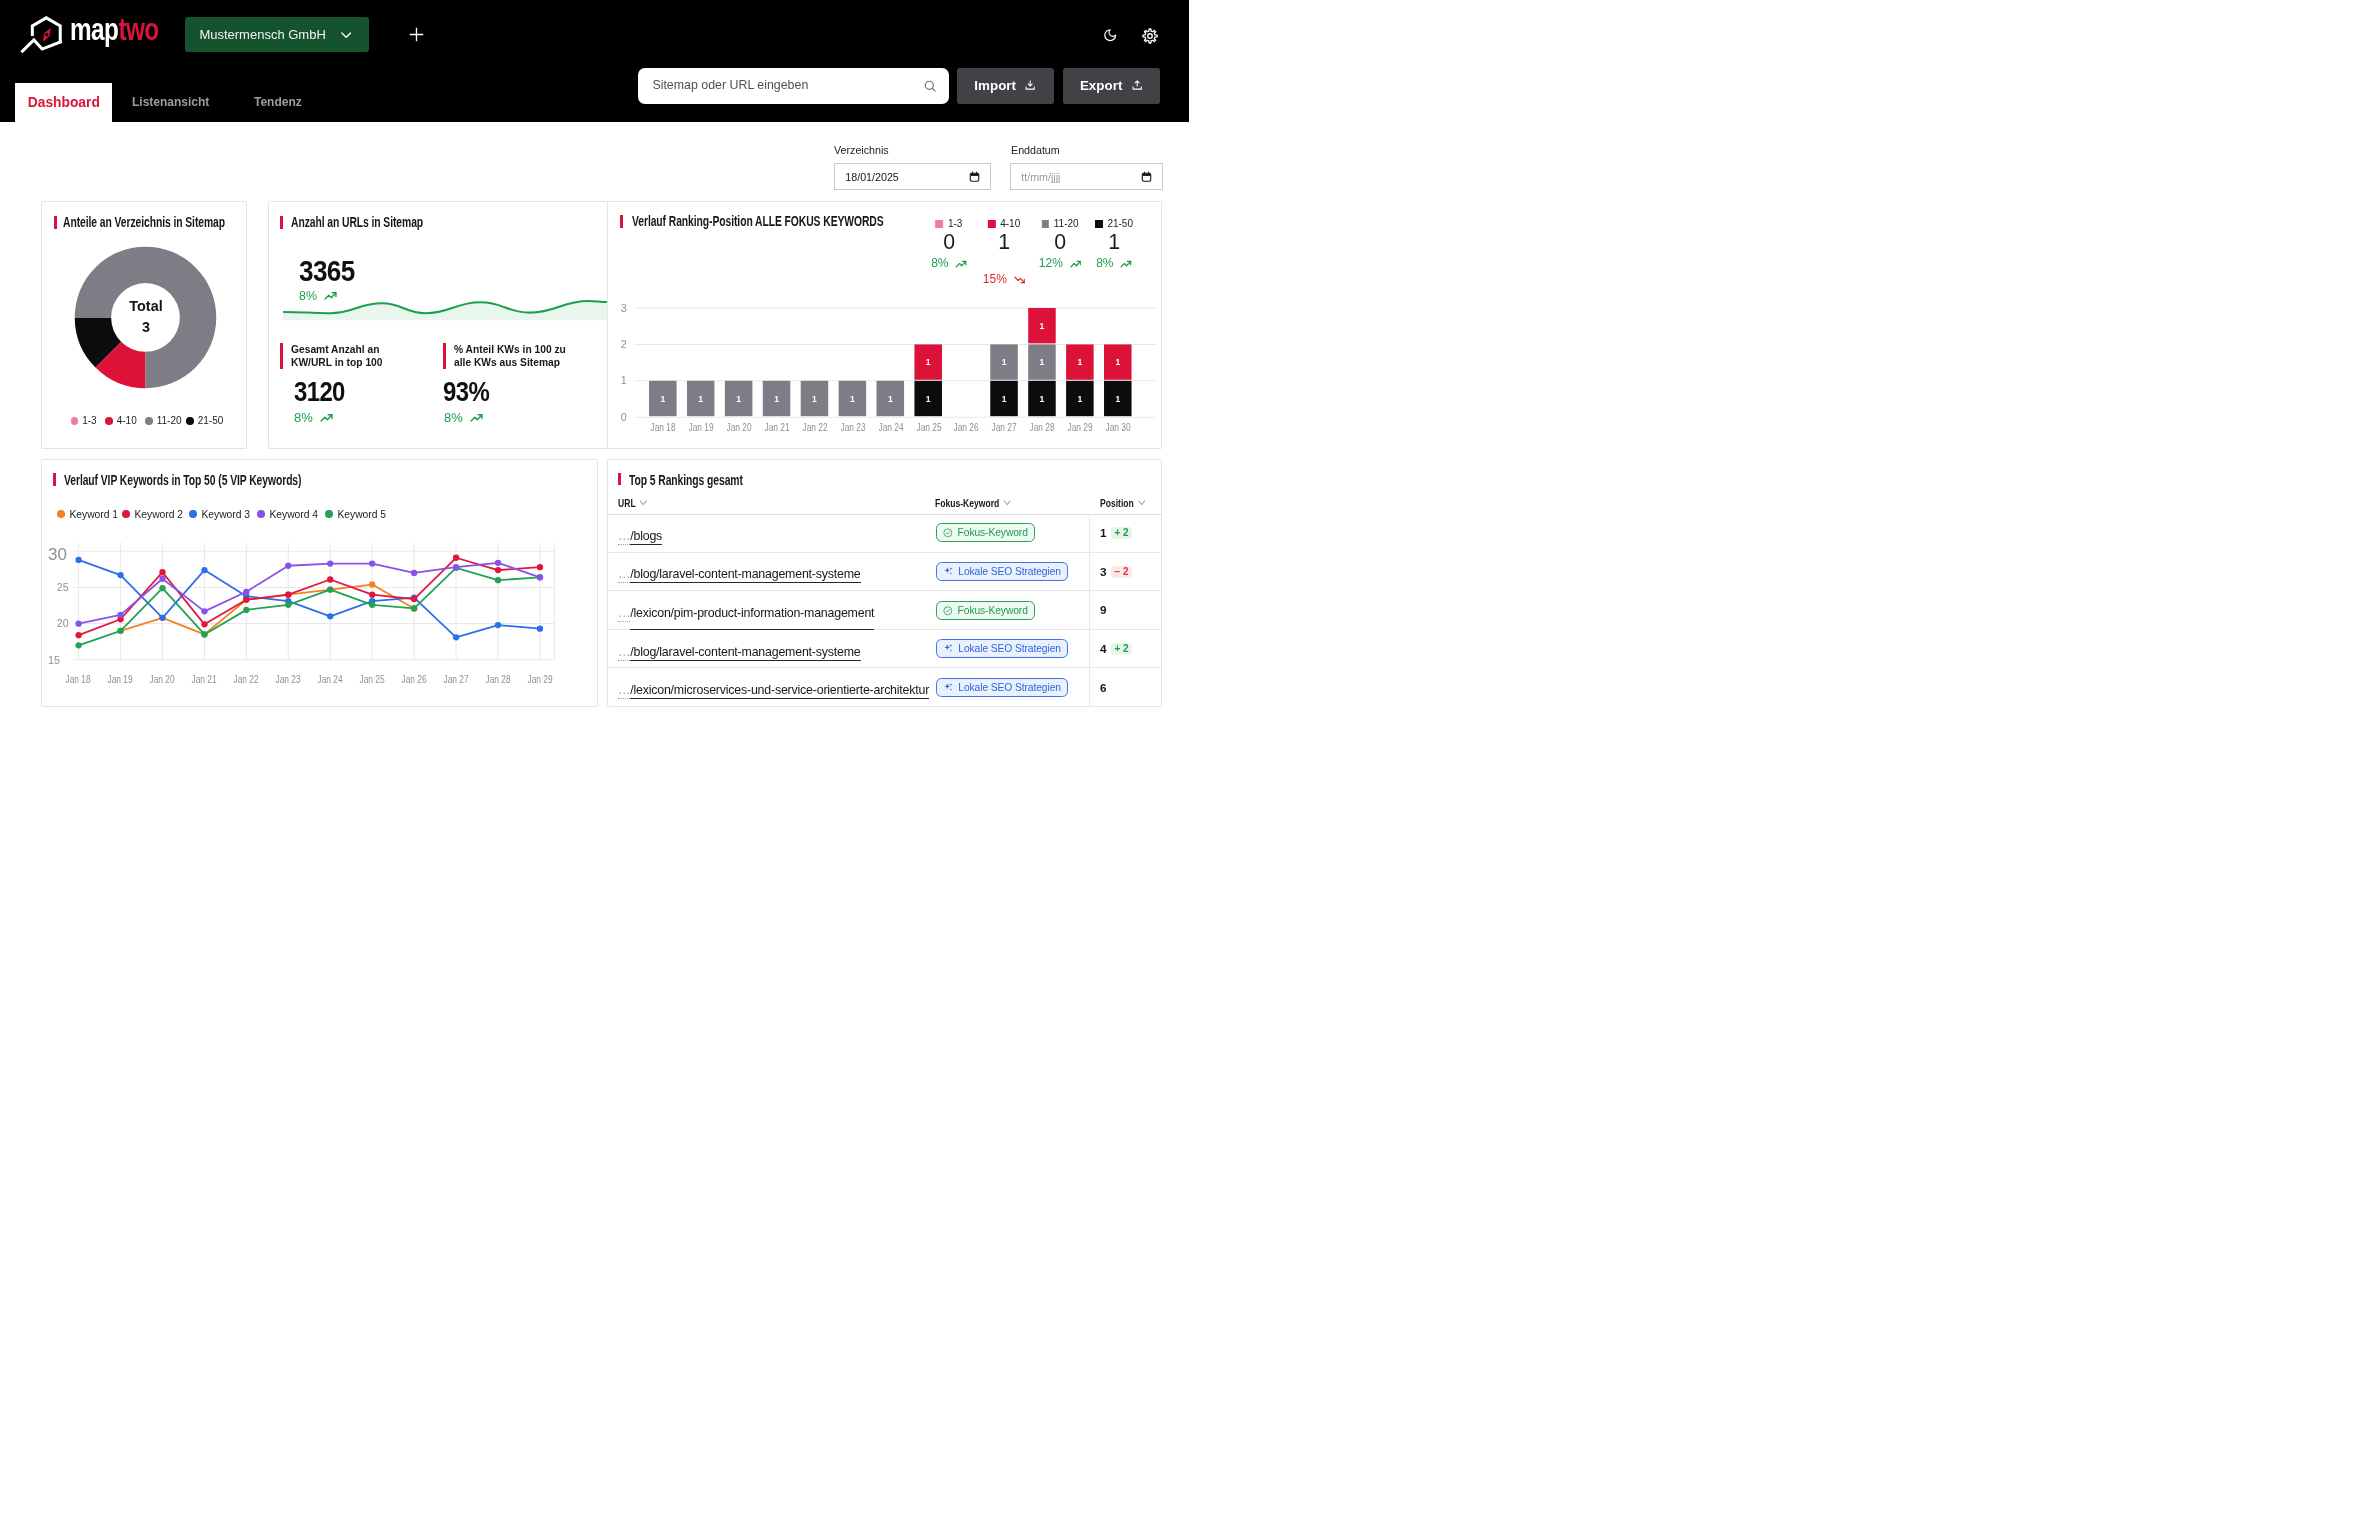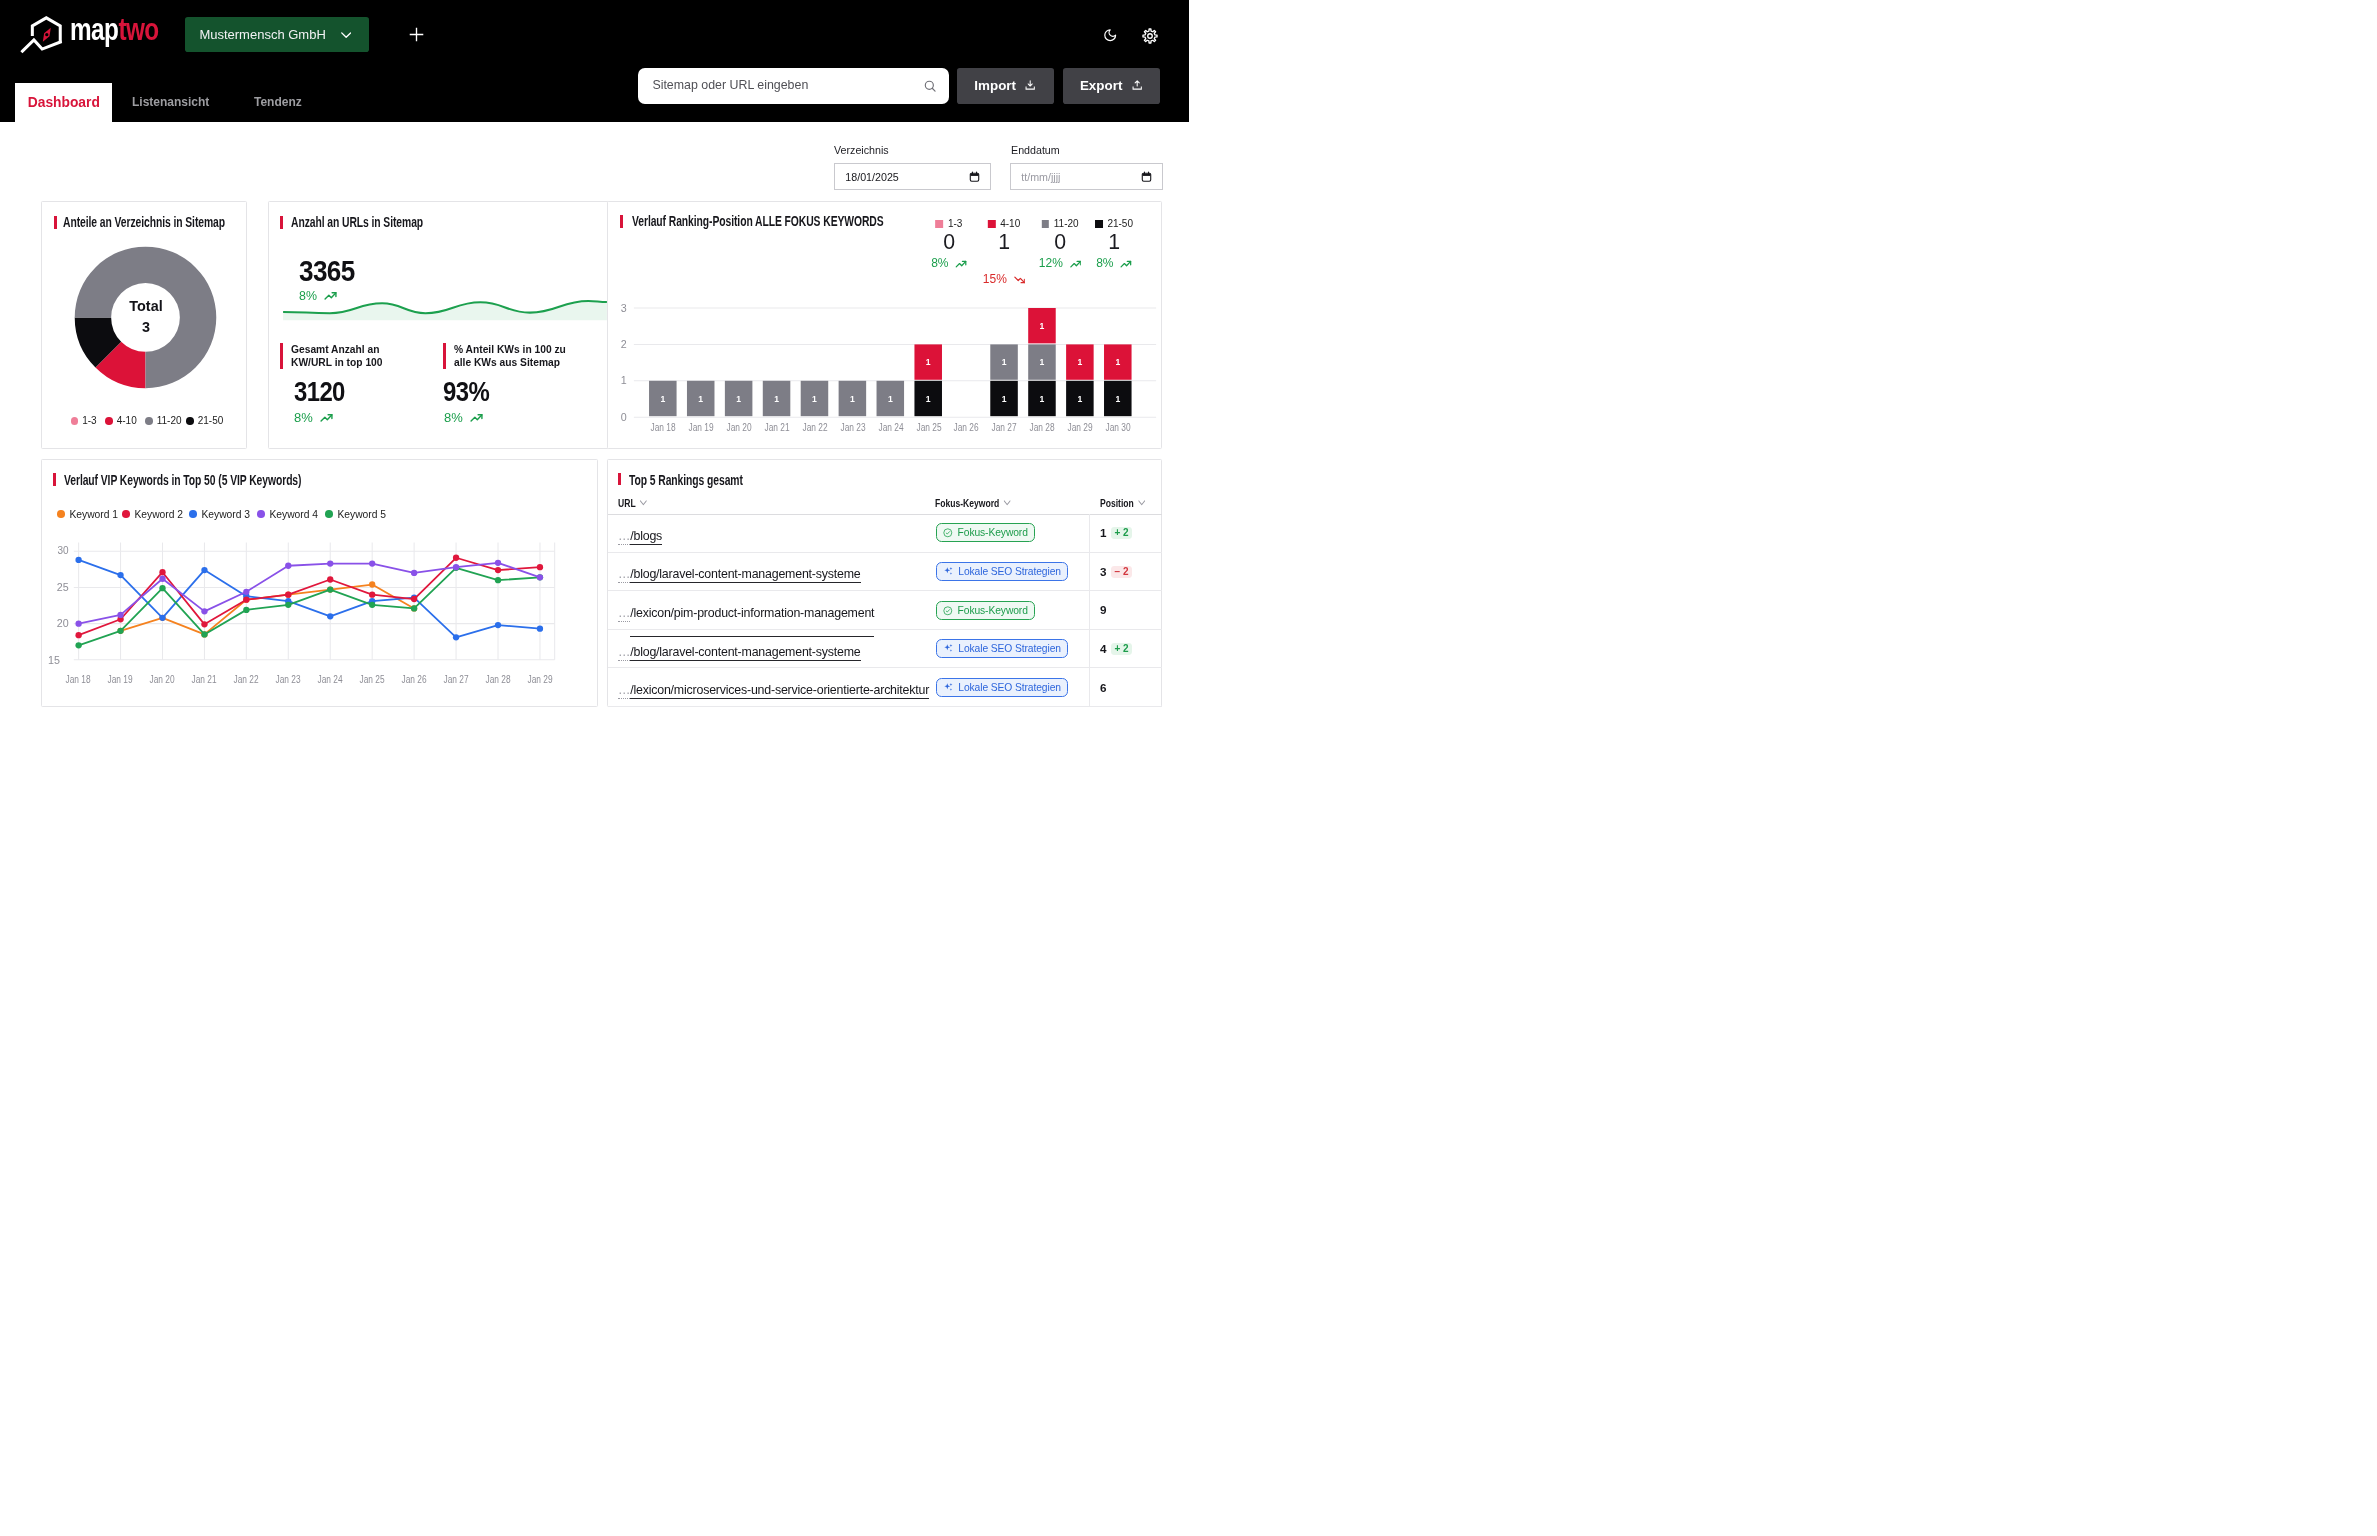--- a/index.html
+++ b/index.html
@@ -309,21 +309,21 @@
       <circle cx="481.6" cy="151.7" r="4.6" fill="#8951e8"></circle>
       <circle cx="542.6" cy="165.4" r="4.6" fill="#8951e8"></circle>
       <circle cx="603.6" cy="157.0" r="4.6" fill="#8951e8"></circle>
       <circle cx="664.6" cy="150.7" r="4.6" fill="#8951e8"></circle>
       <circle cx="725.6" cy="171.7" r="4.6" fill="#8951e8"></circle>
     </svg>
   </div>
 <div class="abs gtx" style="left:48px;width:20.6px;top:654px;text-align:left;font-size:10.7px">15</div>
 <div class="abs gtx" style="left:48px;width:20.6px;top:617px;text-align:right;font-size:10.7px">20</div>
 <div class="abs gtx" style="left:48px;width:20.6px;top:581px;text-align:right;font-size:10.7px">25</div>
-<div class="abs gtx" style="left:48px;width:20.6px;top:545px;text-align:right;font-size:10px">30</div>
+<div class="abs gtx" style="left:48px;width:20.6px;top:545px;text-align:left;font-size:17px">30</div>
 <div class="abs gtx" style="left:78px;top:673px;transform:translateX(-50%) scaleX(0.78);font-size:10.7px;white-space:nowrap">Jan 18</div>
 <div class="abs gtx" style="left:120px;top:673px;transform:translateX(-50%) scaleX(0.78);font-size:10.7px;white-space:nowrap">Jan 19</div>
 <div class="abs gtx" style="left:162px;top:673px;transform:translateX(-50%) scaleX(0.78);font-size:10.7px;white-space:nowrap">Jan 20</div>
 <div class="abs gtx" style="left:204px;top:673px;transform:translateX(-50%) scaleX(0.78);font-size:10.7px;white-space:nowrap">Jan 21</div>
 <div class="abs gtx" style="left:246px;top:673px;transform:translateX(-50%) scaleX(0.78);font-size:10.7px;white-space:nowrap">Jan 22</div>
 <div class="abs gtx" style="left:288px;top:673px;transform:translateX(-50%) scaleX(0.78);font-size:10.7px;white-space:nowrap">Jan 23</div>
 <div class="abs gtx" style="left:330px;top:673px;transform:translateX(-50%) scaleX(0.78);font-size:10.7px;white-space:nowrap">Jan 24</div>
 <div class="abs gtx" style="left:372px;top:673px;transform:translateX(-50%) scaleX(0.78);font-size:10.7px;white-space:nowrap">Jan 25</div>
 <div class="abs gtx" style="left:414px;top:673px;transform:translateX(-50%) scaleX(0.78);font-size:10.7px;white-space:nowrap">Jan 26</div>
 <div class="abs gtx" style="left:456px;top:673px;transform:translateX(-50%) scaleX(0.78);font-size:10.7px;white-space:nowrap">Jan 27</div>
@@ -355,21 +355,21 @@
 <div class="abs" style="left:608px;top:590px;width:554px;height:0.7px;background:#e9e9ec"></div>
 <div class="abs" style="left:618px;top:567px;font-size:12.4px;letter-spacing:-0.2px;color:#17171c;white-space:nowrap"><span style="color:#9b9ba3;border-bottom:1.1px dotted #9b9ba3;padding-bottom:1.4px">…</span><span style="border-bottom:1.1px solid #26262b;padding-bottom:1.4px">/blog/laravel-content-management-systeme</span></div>
 <div class="abs" style="left:936px;top:562px;height:19px;line-height:18px;padding:0 6.2px;border:1.1px solid #3b74e8;border-radius:5.5px;background:#eaf1fd;color:#2e66dc;font-size:10.3px;letter-spacing:-0.1px;font-weight:500;white-space:nowrap"><svg width="10.3" height="10.3" viewBox="0 0 24 24" fill="#2e66dc" style="margin-right:4.8px;vertical-align:-1.7px">
       <path d="M10 3 11.8 8.2 17 10 11.8 11.8 10 17 8.2 11.8 3 10 8.2 8.2Z"></path>
       <path d="M18.5 2.5 19.4 5.1 22 6 19.4 6.9 18.5 9.5 17.6 6.9 15 6 17.6 5.1Z"></path>
       <path d="M18.5 14.5 19.3 16.7 21.5 17.5 19.3 18.3 18.5 20.5 17.7 18.3 15.5 17.5 17.7 16.7Z"></path>
     </svg>Lokale SEO Strategien</div>
 <div class="abs" style="left:1100px;top:565px;font-size:11.7px;font-weight:700;color:#17171c">3</div>
 <div class="abs" style="left:1111px;top:566px;height:12.4px;line-height:12.4px;padding:0 3.4px;border-radius:3.4px;background:#fbe8e9;color:#d2373f;font-size:10px;font-weight:600">− 2</div>
 <div class="abs" style="left:608px;top:629px;width:554px;height:0.7px;background:#e9e9ec"></div>
-<div class="abs" style="left:618px;top:606px;font-size:12.4px;letter-spacing:-0.2px;color:#17171c;white-space:nowrap"><span style="color:#9b9ba3;border-bottom:1.1px dotted #9b9ba3;padding-bottom:1.4px">…</span><span style="border-bottom:1.1px solid #26262b;padding-bottom:16px">/lexicon/pim-product-information-management</span></div>
+<div class="abs" style="left:618px;top:606px;font-size:12.4px;letter-spacing:-0.2px;color:#17171c;white-space:nowrap"><span style="color:#9b9ba3;border-bottom:1.1px dotted #9b9ba3;padding-bottom:1.4px">…</span><span style="border-bottom:1.1px solid #26262b;padding-bottom:9px">/lexicon/pim-product-information-management</span></div>
 <div class="abs" style="left:936px;top:601px;height:19px;line-height:18px;padding:0 6.2px;border:1.1px solid #27a352;border-radius:5.5px;background:#eff9f3;color:#1d9c4b;font-size:10.3px;letter-spacing:-0.1px;font-weight:500;white-space:nowrap"><svg width="9.6" height="9.6" viewBox="0 0 24 24" fill="none" style="margin-right:4.8px;vertical-align:-1.7px">
       <circle cx="12" cy="12" r="10" stroke="#1fa24e" stroke-width="2"></circle>
       <path d="M8 12.5l2.6 2.6L16.5 9" stroke="#1fa24e" stroke-width="2" stroke-linecap="round" stroke-linejoin="round"></path>
     </svg>Fokus-Keyword</div>
 <div class="abs" style="left:1100px;top:603px;font-size:11.7px;font-weight:700;color:#17171c">9</div>
 <div class="abs" style="left:608px;top:667px;width:554px;height:0.7px;background:#e9e9ec"></div>
 <div class="abs" style="left:618px;top:645px;font-size:12.4px;letter-spacing:-0.2px;color:#17171c;white-space:nowrap"><span style="color:#9b9ba3;border-bottom:1.1px dotted #9b9ba3;padding-bottom:1.4px">…</span><span style="border-bottom:1.1px solid #26262b;padding-bottom:1.4px">/blog/laravel-content-management-systeme</span></div>
 <div class="abs" style="left:936px;top:639px;height:19px;line-height:18px;padding:0 6.2px;border:1.1px solid #3b74e8;border-radius:5.5px;background:#eaf1fd;color:#2e66dc;font-size:10.3px;letter-spacing:-0.1px;font-weight:500;white-space:nowrap"><svg width="10.3" height="10.3" viewBox="0 0 24 24" fill="#2e66dc" style="margin-right:4.8px;vertical-align:-1.7px">
       <path d="M10 3 11.8 8.2 17 10 11.8 11.8 10 17 8.2 11.8 3 10 8.2 8.2Z"></path>
       <path d="M18.5 2.5 19.4 5.1 22 6 19.4 6.9 18.5 9.5 17.6 6.9 15 6 17.6 5.1Z"></path>

